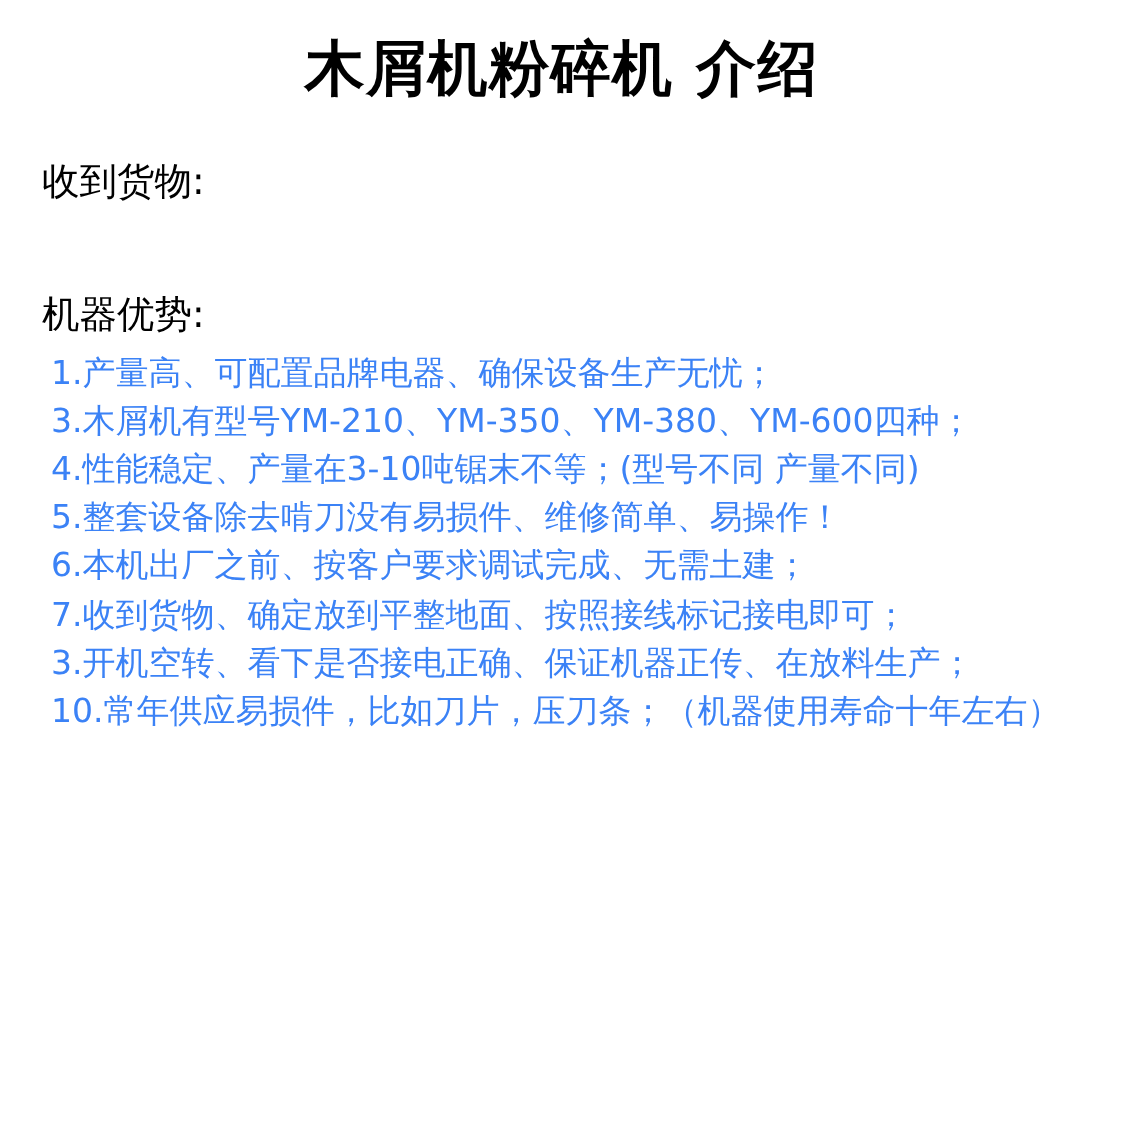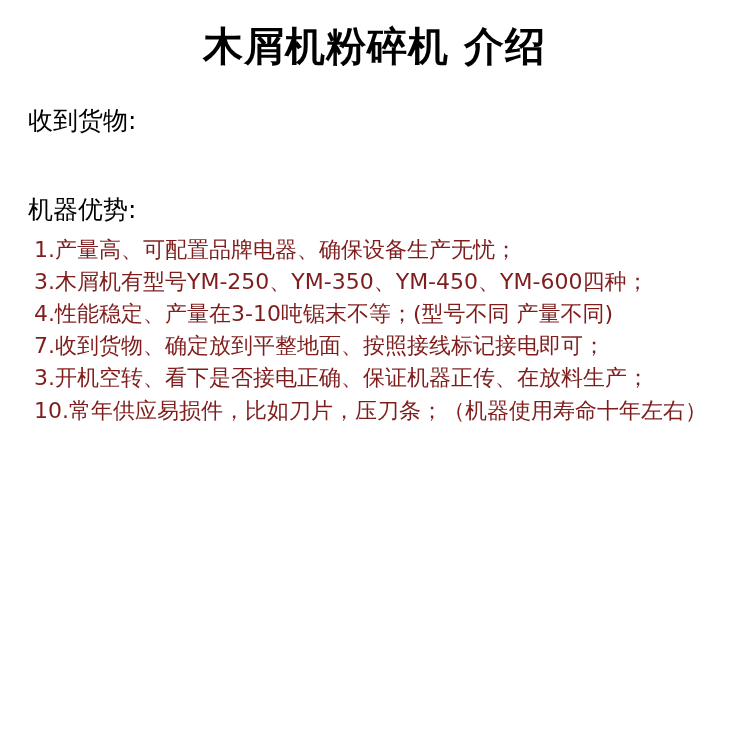--- a/index.html
+++ b/index.html
@@ -50,42 +50,44 @@
   }
   .adv-list {
     list-style: none;
     margin: 0;
     padding: 0 8px 0 16px;
   }
   .adv-list li {
     font-size: 22px;
     line-height: 1.46;
     white-space: nowrap;
-    color: #7f1d1d;
+    color: #3b82f6;
   }
   .spacer-1 { height: 26px; }
 </style>
 </head>
 <body>
 
 <div class="page">
 
   <h1 class="title">木屑机粉碎机 介绍</h1>
 
   <div class="section">
     <div class="section-heading">收到货物:</div>
   </div>
 
   <div class="spacer-1"></div>
 
   <div class="section" style="margin-top:22px;">
     <div class="section-heading">机器优势:</div>
     <ul class="adv-list">
       <li>1.产量高、可配置品牌电器、确保设备生产无忧；</li>
-      <li>3.木屑机有型号YM-250、YM-350、YM-450、YM-600四种；</li>
+      <li>3.木屑机有型号YM-210、YM-350、YM-380、YM-600四种；</li>
       <li>4.性能稳定、产量在3-10吨锯末不等；(型号不同 产量不同)</li>
+      <li>5.整套设备除去啃刀没有易损件、维修简单、易操作！</li>
+      <li>6.本机出厂之前、按客户要求调试完成、无需土建；</li>
       <li>7.收到货物、确定放到平整地面、按照接线标记接电即可；</li>
       <li>3.开机空转、看下是否接电正确、保证机器正传、在放料生产；</li>
       <li>10.常年供应易损件，比如刀片，压刀条；（机器使用寿命十年左右）</li>
     </ul>
   </div>
 
 </div>
 
 </body></html>

